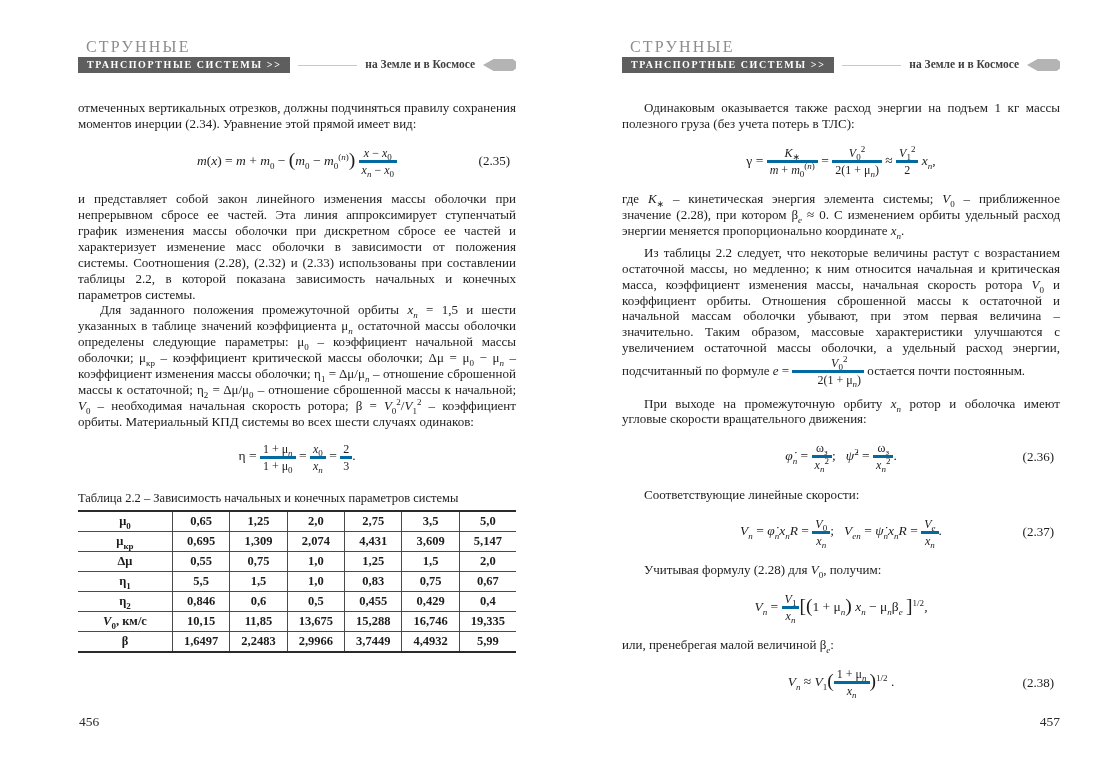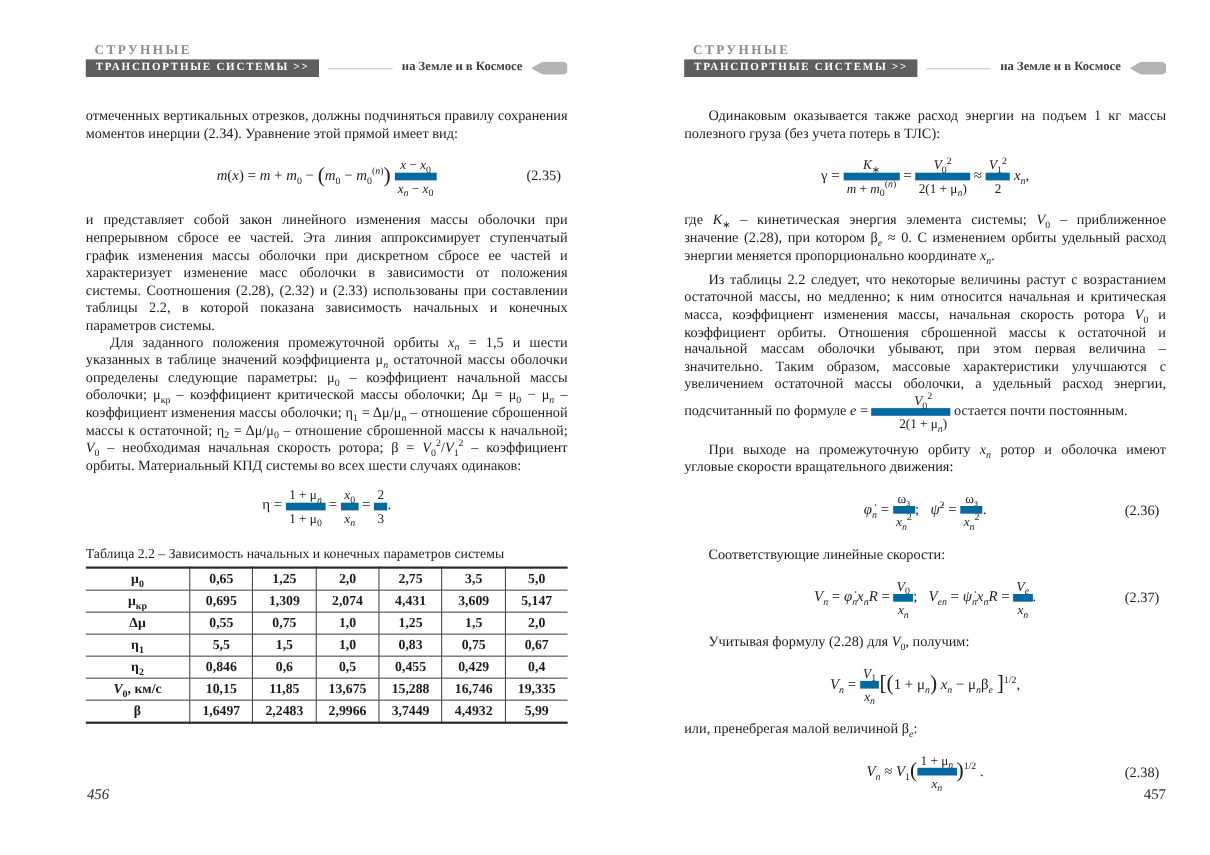--- a/index.html
+++ b/index.html
@@ -6,52 +6,52 @@
   body{
     width:1100px;height:777px;background:#ffffff;position:relative;
     font-family:"Liberation Serif",serif;color:#1c1c1c;overflow:hidden;
   }
   .col{position:absolute;top:38px;width:438px;}
   .col-left{left:78px;}
   .col-right{left:622px;}
 
   
   .hdr{display:flex;align-items:flex-end;}
-  .brand-top{font-size:12px;font-weight:bold;letter-spacing:2.2px;color:#8c8c8c;margin:0 0 1px 8px;font-family:"Liberation Serif",serif;}
+  .brand-top{font-size:16px;font-weight:normal;letter-spacing:2.2px;color:#8c8c8c;margin:0 0 1px 8px;font-family:"Liberation Serif",serif;}
   .brand-bar{background:#5e5e5e;color:#ffffff;font-size:10px;font-weight:bold;letter-spacing:1.6px;padding:2px 9px 3px 9px;white-space:nowrap;}
   .hdr-line{flex:1;height:1px;background:#c9c9c9;margin:0 8px 7px 8px;}
   .hdr-right{font-size:11.5px;font-weight:bold;color:#3e3e3e;margin:0 0 3px 0;white-space:nowrap;}
   .hdr-arrow{width:33px;height:12px;background:#b4b4b4;margin:0 0 2px 8px;
     clip-path:polygon(0 50%,32% 0,90% 0,100% 20%,100% 80%,90% 100%,32% 100%);}
 
   
   .bodytext{margin-top:27px;}
   .para{font-size:13px;line-height:15.9px;text-align:justify;margin:0;}
   .para.indent{text-indent:22px;}
   sub,sup{font-size:9px;line-height:0;}
   i{font-style:italic;}
 
   
   .eqrow{position:relative;text-align:center;font-size:13.5px;}
   .eqnum{position:absolute;right:6px;top:50%;transform:translateY(-50%);font-size:13px;}
   .frac{display:inline-block;vertical-align:middle;text-align:center;font-size:12px;line-height:1.18;}
-  .frac .num{display:block;border-bottom:7px solid #0369a1;padding:0 3px;}
+  .frac .num{display:block;border-bottom:3px solid #0369a1;padding:0 3px;}
   .frac .den{display:block;padding:0 3px;}
   .bigb{font-size:145%;vertical-align:-6%;}
 
   
   .tbl-caption{font-size:12.5px;margin:18px 0 4px 0;text-align:left;}
   table.params{border-collapse:collapse;width:100%;font-size:12.5px;font-weight:bold;
     border-top:2.5px solid #2a2a2a;border-bottom:2.5px solid #2a2a2a;}
   table.params td{border:1px solid #4a4a4a;text-align:center;padding:1.5px 3px;height:16px;}
   table.params td:first-child{border-left:none;width:88px;}
   table.params td:last-child{border-right:none;}
 
   .pgnum{position:absolute;top:714px;font-size:13.5px;color:#2a2a2a;}
-  .pgnum-left{left:79px;font-style:italic;}
+  .pgnum-left{left:79px;}
   .pgnum-right{left:622px;width:438px;text-align:right;}
 
   .mt6{margin-top:6px;} .mt8{margin-top:8px;} .mt10{margin-top:10px;}
   .mt12{margin-top:12px;} .my12{margin:12px 0;} .my14{margin:14px 0;}
 </style>
 </head>
 <body>
 
 <div class="col col-left">
 

